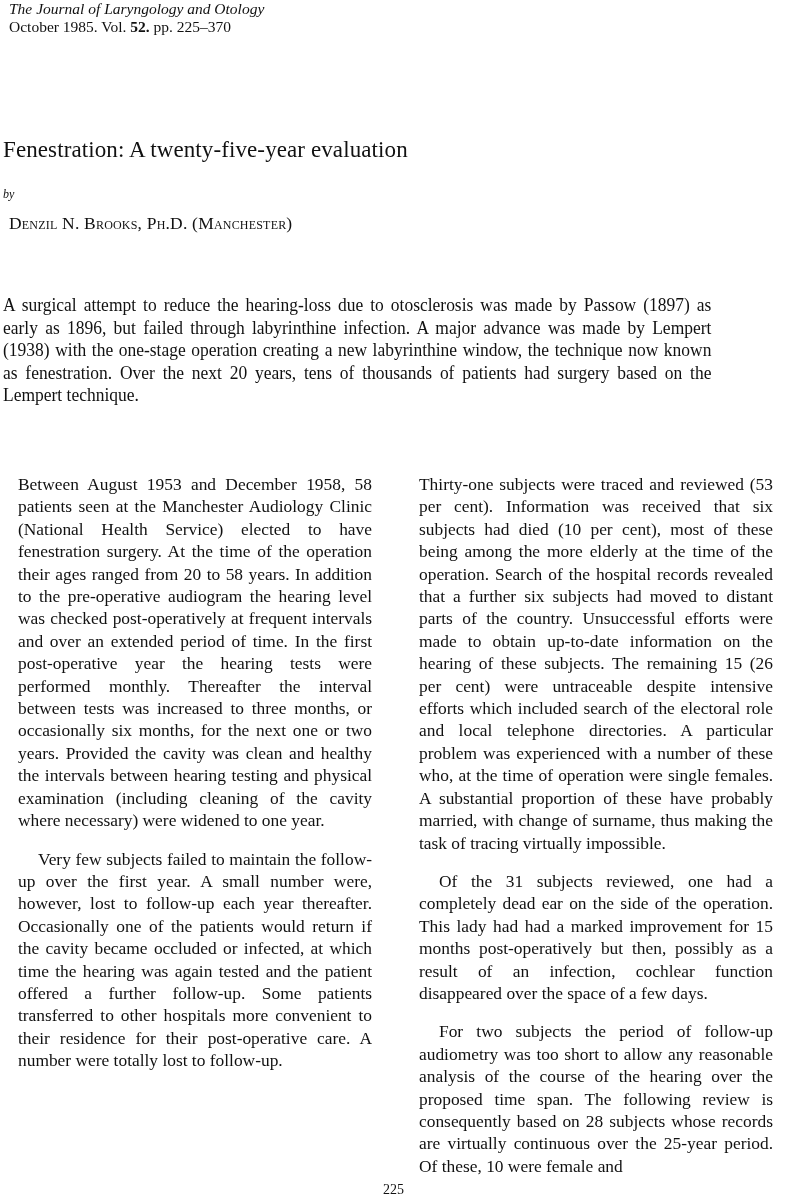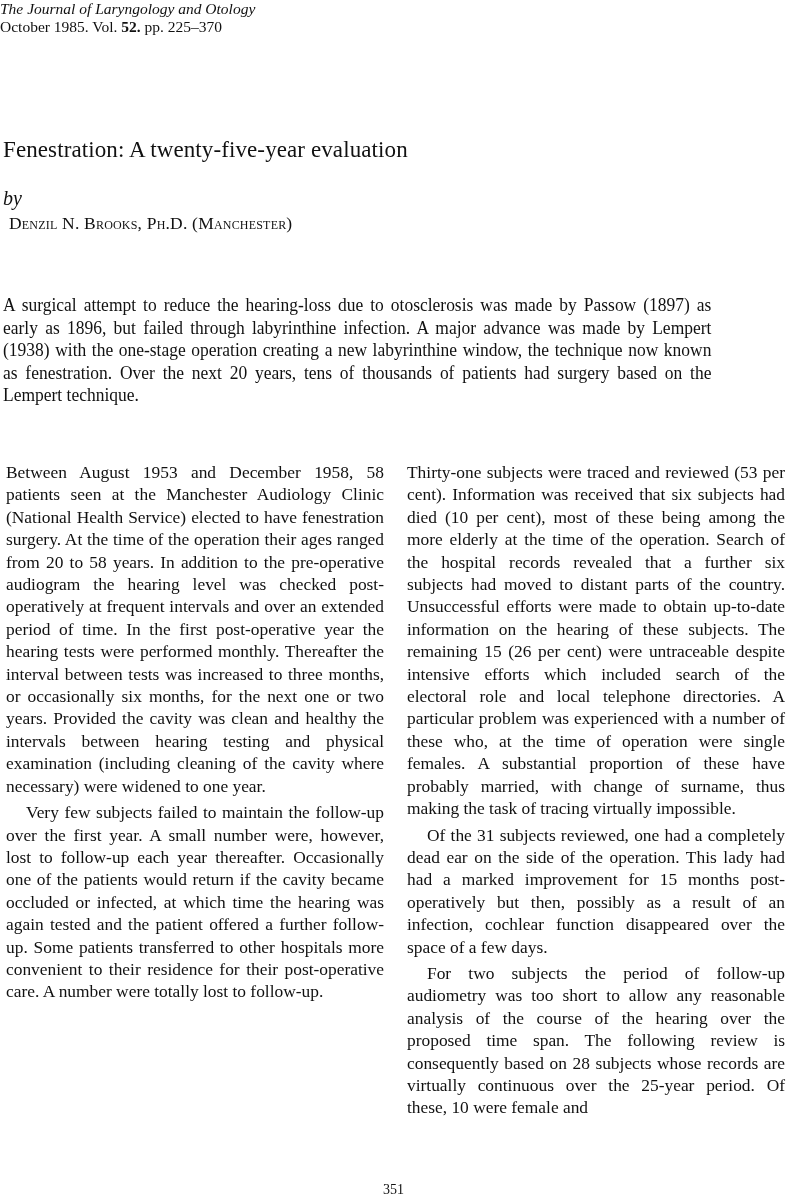--- a/index.html
+++ b/index.html
@@ -1,37 +1,37 @@
 <!DOCTYPE html>
 <html><head>
   <meta charset="utf-8">
   <style>
     html, body { margin: 0; padding: 0; background: #ffffff; }
     body {
       width: 800px; height: 1202px; position: relative; overflow: hidden;
       font-family: "Liberation Serif", "DejaVu Serif", serif; color: #111;
     }
-    .journal { position: absolute; left: 0; top: 0px; font-size: 15.5px; line-height: 18px; }
+    .journal { position: absolute; left: 9px; top: 0px; font-size: 15.5px; line-height: 18px; }
     .journal .jname { font-style: italic; display: block; }
     .title { position: absolute; left: 3px; top: 130px; font-size: 23px; line-height: 40px; white-space: nowrap; letter-spacing: 0.1px; }
-    .by { position: absolute; left: 3px; top: 187px; font-size: 20px; font-style: italic; }
+    .by { position: absolute; left: 3px; top: 187px; font-size: 12px; font-style: italic; }
     .author { position: absolute; left: 9px; top: 213px; font-size: 17.5px; font-variant: small-caps; white-space: nowrap; letter-spacing: 0.2px; }
     .abstract {
       position: absolute; left: 3px; top: 294px; width: 707px;
       font-size: 19px; line-height: 22.6px; text-align: justify;
       transform: scaleX(0.92); transform-origin: left top; width: 770px;
       font-family: "Liberation Sans Narrow", "Liberation Serif", serif;
     }
     .col {
       position: absolute; top: 457px; width: 386px;
       font-size: 17.4px; line-height: 22.4px; text-align: justify; hyphens: none;
     }
     .col.left { left: 2px; }
     .col.right { left: 403px; }
-    .col p { margin: 4px; }
+    .col p { margin: 16px; }
     .col p.indent { text-indent: 20px; }
     .pagenum { position: absolute; left: 383px; top: 1182px; font-size: 14px; }
   </style>
 </head>
 <body>
 
 <div class="journal">
   <span class="jname">The Journal of Laryngology and Otology</span>
   <span><span>October 1985. Vol. </span><b>52.</b><span> pp. 225–370</span></span>
 </div>
@@ -46,13 +46,13 @@
   <p>Between August 1953 and December 1958, 58 patients seen at the Manchester Audiology Clinic (National Health Service) elected to have fenestration surgery. At the time of the operation their ages ranged from 20 to 58 years. In addition to the pre-operative audiogram the hearing level was checked post-operatively at frequent intervals and over an extended period of time. In the first post-operative year the hearing tests were performed monthly. Thereafter the interval between tests was increased to three months, or occasionally six months, for the next one or two years. Provided the cavity was clean and healthy the intervals between hearing testing and physical examination (including cleaning of the cavity where necessary) were widened to one year.</p>
   <p class="indent">Very few subjects failed to maintain the follow-up over the first year. A small number were, however, lost to follow-up each year thereafter. Occasionally one of the patients would return if the cavity became occluded or infected, at which time the hearing was again tested and the patient offered a further follow-up. Some patients transferred to other hospitals more convenient to their residence for their post-operative care. A number were totally lost to follow-up.</p>
 </div>
 
 <div class="col right">
   <p>Thirty-one subjects were traced and reviewed (53 per cent). Information was received that six subjects had died (10 per cent), most of these being among the more elderly at the time of the operation. Search of the hospital records revealed that a further six subjects had moved to distant parts of the country. Unsuccessful efforts were made to obtain up-to-date information on the hearing of these subjects. The remaining 15 (26 per cent) were untraceable despite intensive efforts which included search of the electoral role and local telephone directories. A particular problem was experienced with a number of these who, at the time of operation were single females. A substantial proportion of these have probably married, with change of surname, thus making the task of tracing virtually impossible.</p>
   <p class="indent">Of the 31 subjects reviewed, one had a completely dead ear on the side of the operation. This lady had had a marked improvement for 15 months post-operatively but then, possibly as a result of an infection, cochlear function disappeared over the space of a few days.</p>
   <p class="indent">For two subjects the period of follow-up audiometry was too short to allow any reasonable analysis of the course of the hearing over the proposed time span. The following review is consequently based on 28 subjects whose records are virtually continuous over the 25-year period. Of these, 10 were female and</p>
 </div>
 
-<div class="pagenum">351</div>
+<div class="pagenum">225</div>
 
 </body></html>

